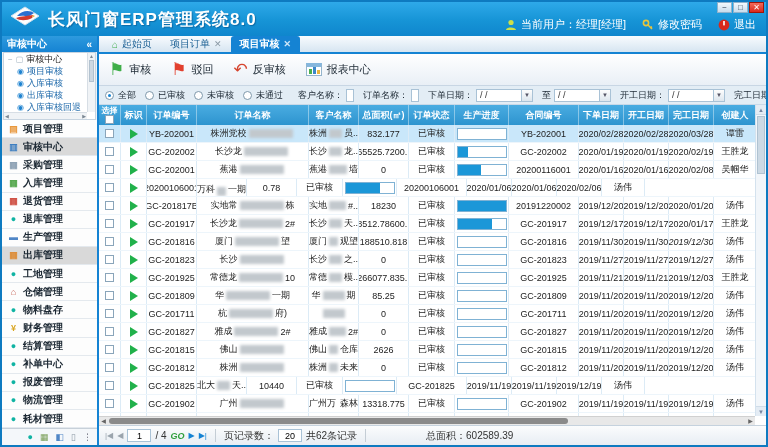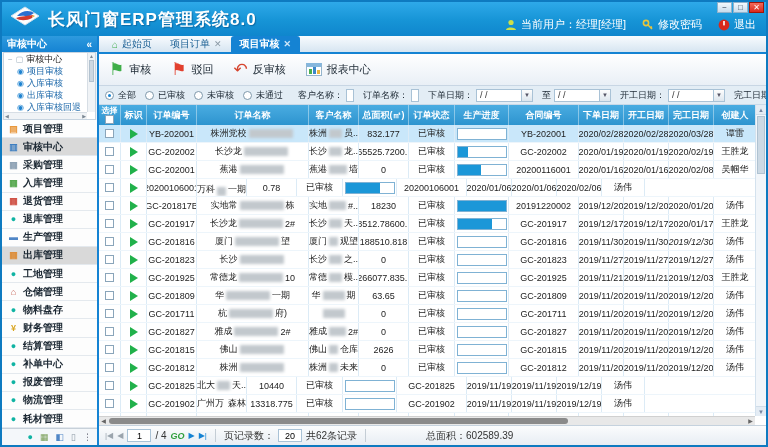--- a/index.html
+++ b/index.html
@@ -673,21 +673,21 @@
               <div class="td" style="width: 112px;">
                 <span>华</span>
                 <span class="redact" style="width: 44px;"></span>
                 <span>一期</span>
               </div>
               <div class="td" style="width: 50px;">
                 <span>华</span>
                 <span class="redact" style="width: 22px;"></span>
                 <span>期</span>
               </div>
-              <div class="td" style="width: 50px;">63.65</div>
+              <div class="td" style="width: 50px;">85.25</div>
               <div class="td" style="width: 46px;">已审核</div>
               <div class="td" style="width: 54px;">
                 <span class="pbar">
                   <span class="pfill" style="display: block; width: 0%;"></span>
                 </span>
               </div>
               <div class="td" style="width: 70px;">GC-201809</div>
               <div class="td" style="width: 45px;">2019/11/20</div>
               <div class="td" style="width: 45px;">2019/11/20</div>
               <div class="td" style="width: 45px;">2019/12/20</div>
@@ -840,20 +840,24 @@
               <div class="td" style="width: 43px;">汤伟</div>
             </div>
             <div class="tr">
               <div class="td" style="width: 22px;">
                 <span class="cb"></span>
               </div>
               <div class="td" style="width: 26px;">
                 <span class="flagtri"></span>
               </div>
               <div class="td" style="width: 50px;">GC-201902</div>
+              <div class="td" style="width: 112px;">
+                <span>广州</span>
+                <span class="redact" style="width: 44px;"></span>
+              </div>
               <div class="td" style="width: 50px;">
                 <span>广州万</span>
                 <span class="redact" style="width: 22px;"></span>
                 <span>森林</span>
               </div>
               <div class="td" style="width: 50px;">13318.775</div>
               <div class="td" style="width: 46px;">已审核</div>
               <div class="td" style="width: 54px;">
                 <span class="pbar">
                   <span class="pfill" style="display: block; width: 0%;"></span>

